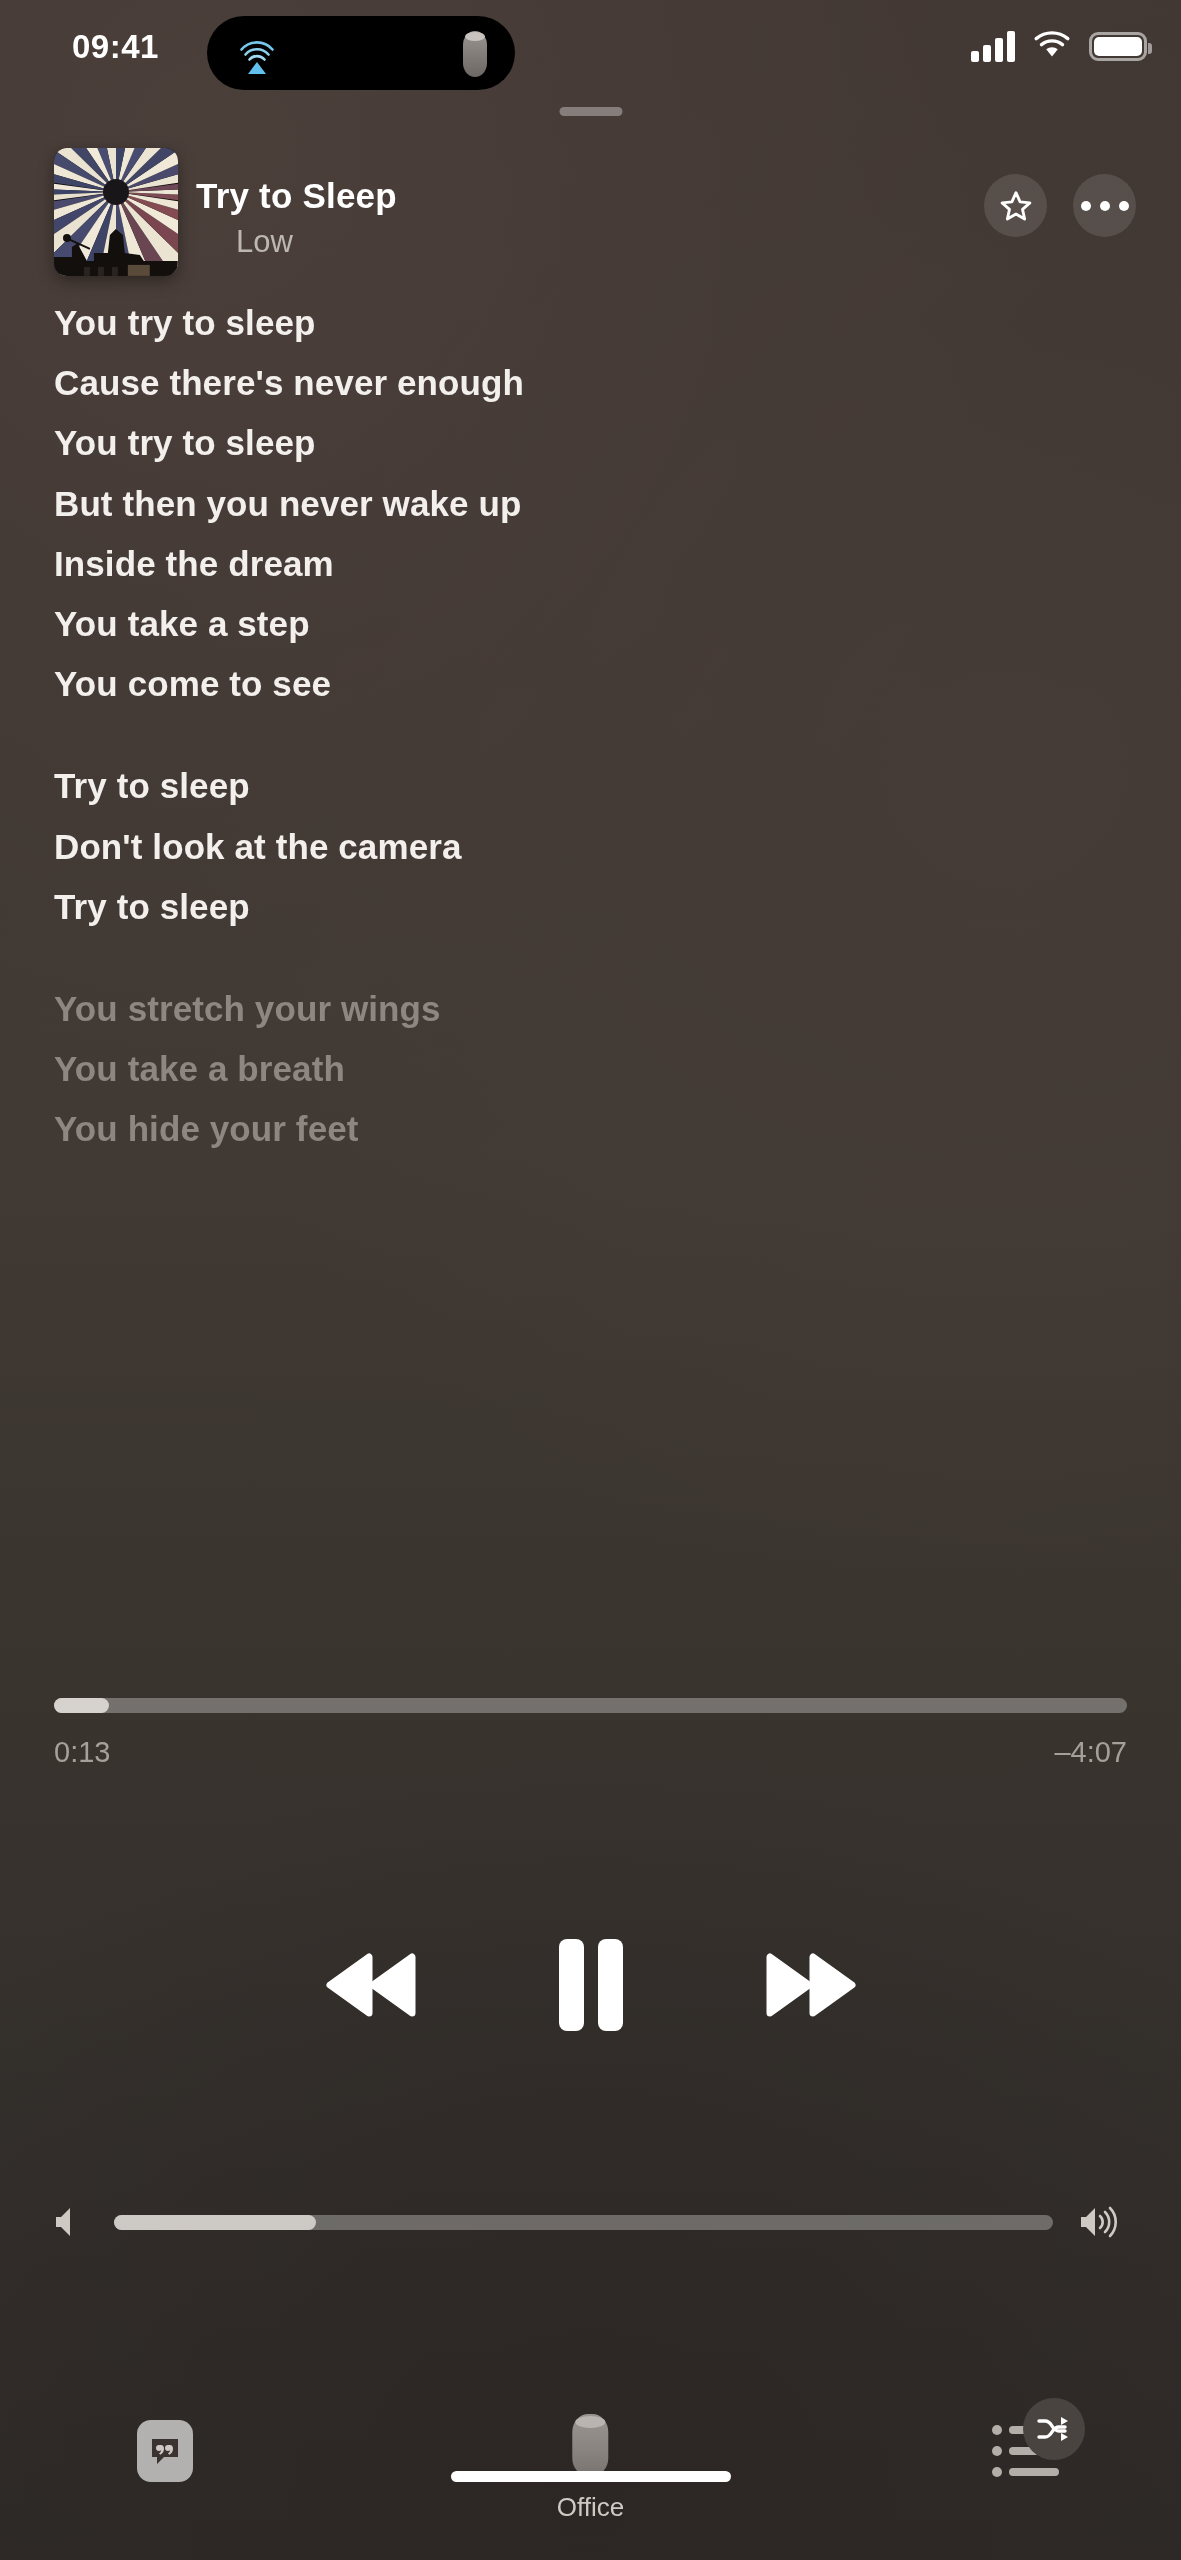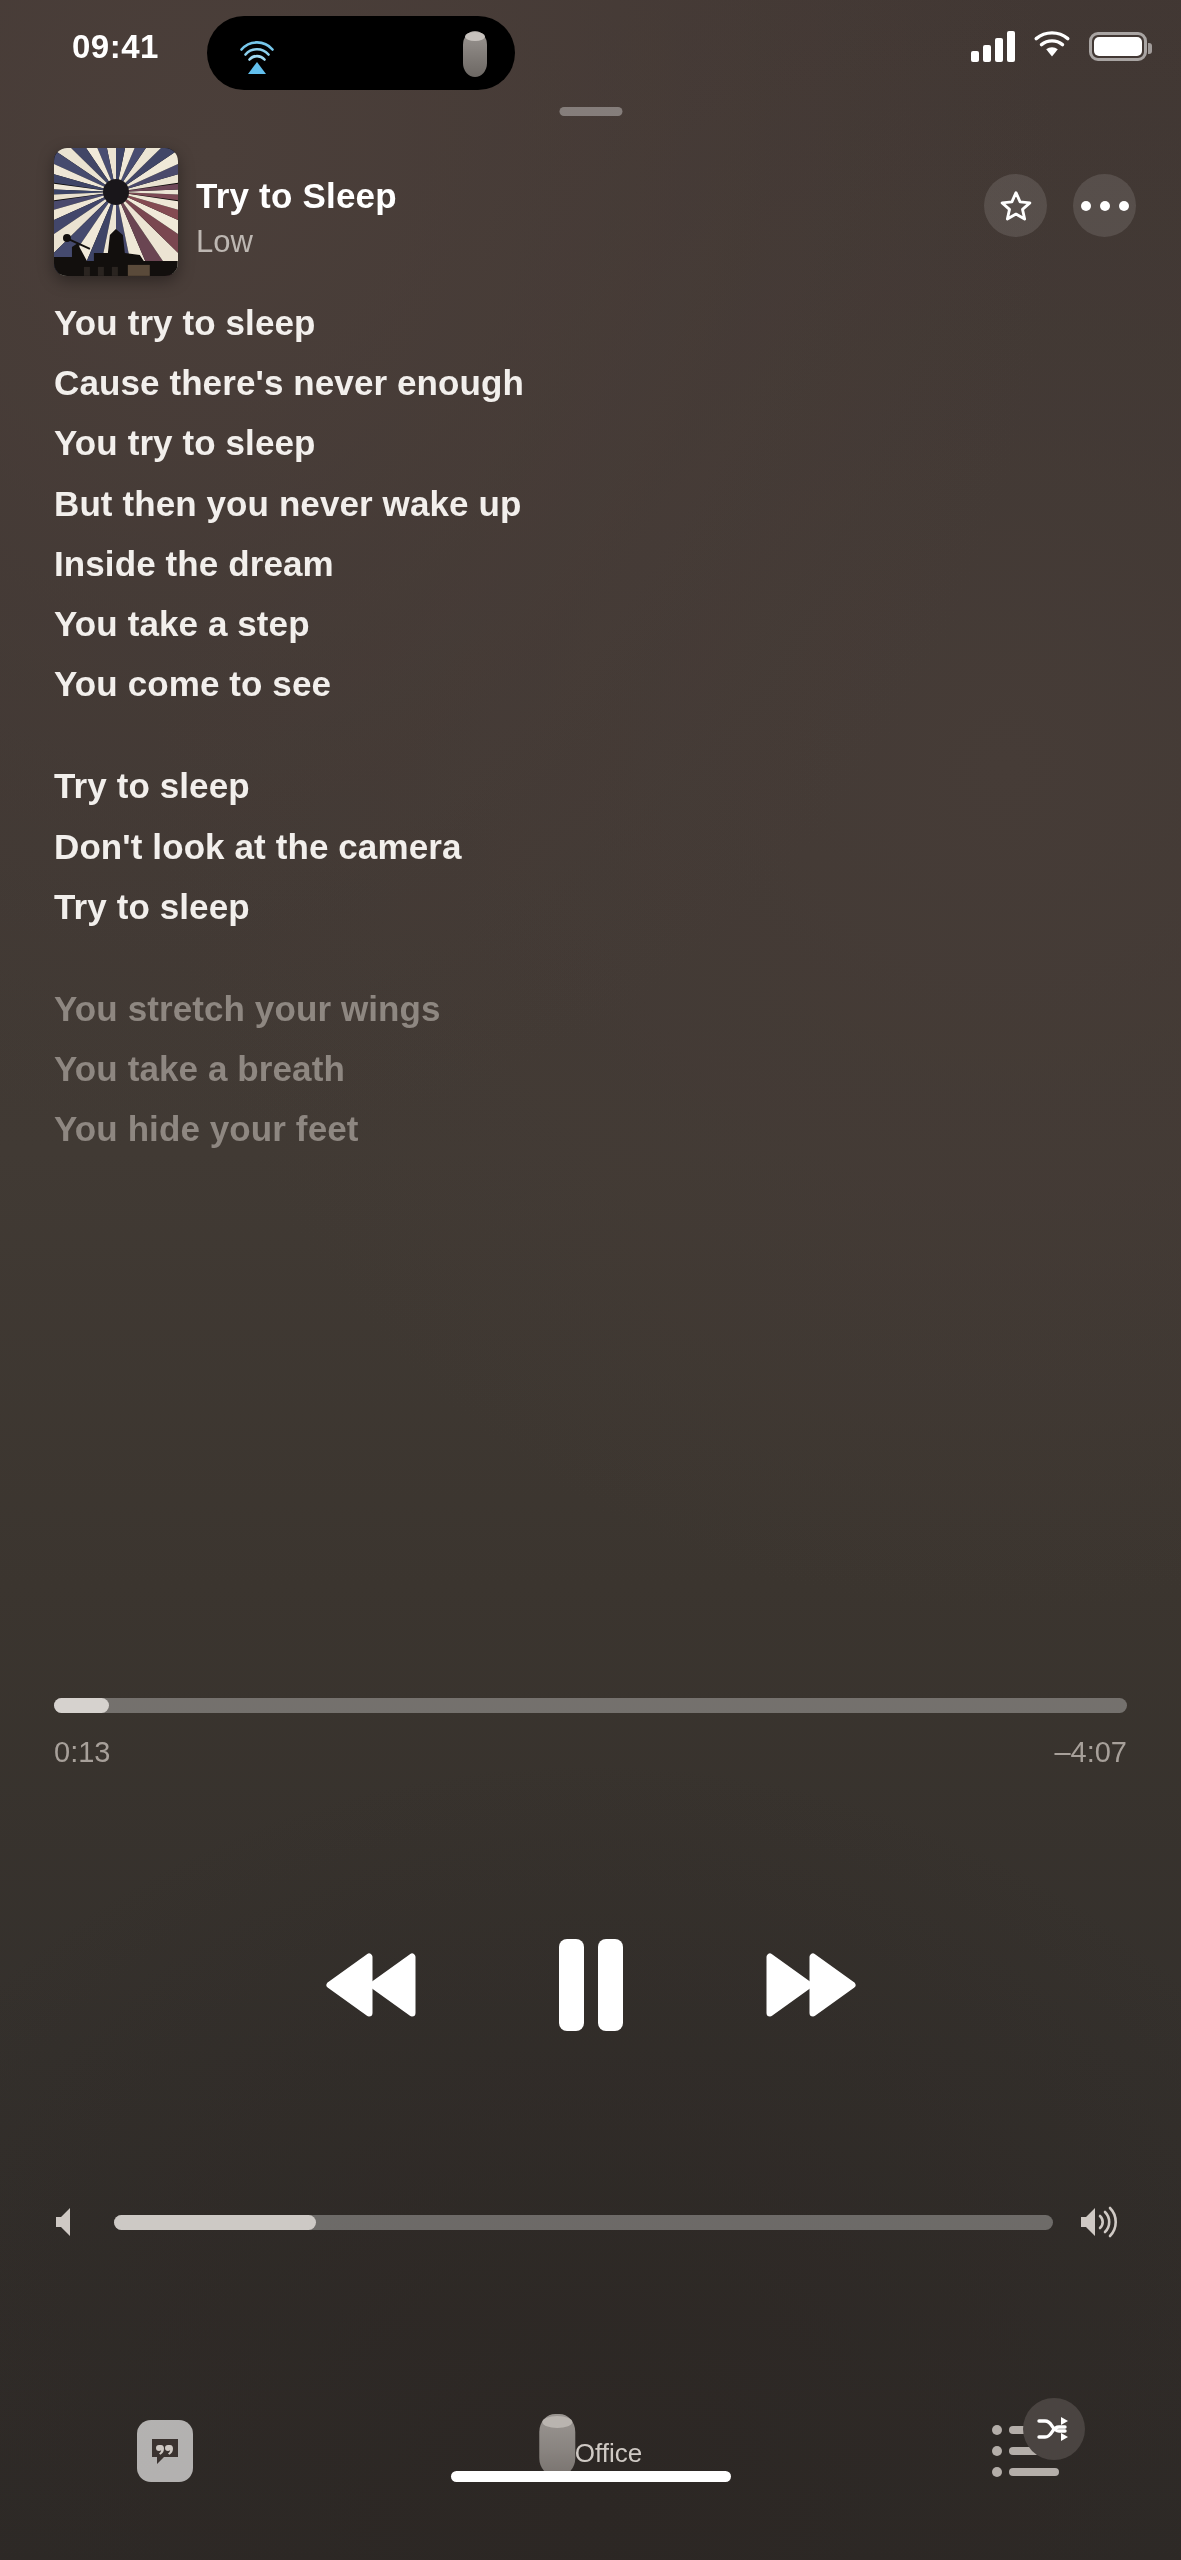--- a/index.html
+++ b/index.html
@@ -70,21 +70,21 @@
     border-radius:13px; overflow:hidden;
     box-shadow:0 5px 16px rgba(0,0,0,.38);
     background:#1b1713;
   }
   .art .rays { position:absolute; inset:0; }
   .art .silhouette {
     position:absolute; left:0; right:0; bottom:0; height:46%;
   }
   .np-text { position:absolute; left:196px; top:28px; }
   .np-title { font-size:35px; font-weight:700; color:#fff; letter-spacing:.2px; }
-  .np-artist { font-size:31px; font-weight:400; color:#bdb7b2; margin-top:8px; }
+  .np-artist { font-size:31px; font-weight:400; color:#bdb7b2; margin-top:8px;margin-left:40px; }
   .hdr-btns { position:absolute; right:45px; top:26px; display:flex; gap:26px; }
   .circ-btn {
     width:63px; height:63px; border-radius:50%;
     background:rgba(255,255,255,.115);
     display:flex; align-items:center; justify-content:center;
   }
   .dots { display:flex; gap:9px; }
   .dots i { width:10px; height:10px; border-radius:50%; background:#fff; display:block; }
 
   
@@ -128,21 +128,21 @@
   .pause-bars { display:flex; gap:14px; }
   .pause-bars i { display:block; width:25px; height:92px; background:#fff; border-radius:8px; }
 
   
   #volume { position:absolute; left:54px; right:54px; top:2202px; display:flex; align-items:center; gap:26px; }
   .vol-track { position:relative; flex:1; height:15px; border-radius:8px; background:rgba(255,255,255,.30); }
   .vol-track .fill { position:absolute; left:0; top:0; bottom:0; width:21.5%; border-radius:8px; background:#cdc9c5; }
 
   
   #bottombar { position:absolute; left:0; right:0; top:2370px; height:140px; }
-  .bb-item { position:absolute; display:flex; align-items:center; }
+  .bb-item { position:absolute; display:flex; flex-direction:column; align-items:center; }
   .bb-lyrics { left:137px; top:50px; }
   .lyr-chip {
     width:56px; height:62px; border-radius:14px; background:rgba(255,255,255,.64);
     display:flex; align-items:center; justify-content:center;
   }
   .bb-output { left:50%; top:44px; transform:translateX(-50%); }
   .homepod-big {
     position:relative; width:36px; height:62px; margin:0 auto;
     background:linear-gradient(180deg,#9a9591 0%,#8a8581 55%,#79736f 100%);
     border-radius:16px/18px;

